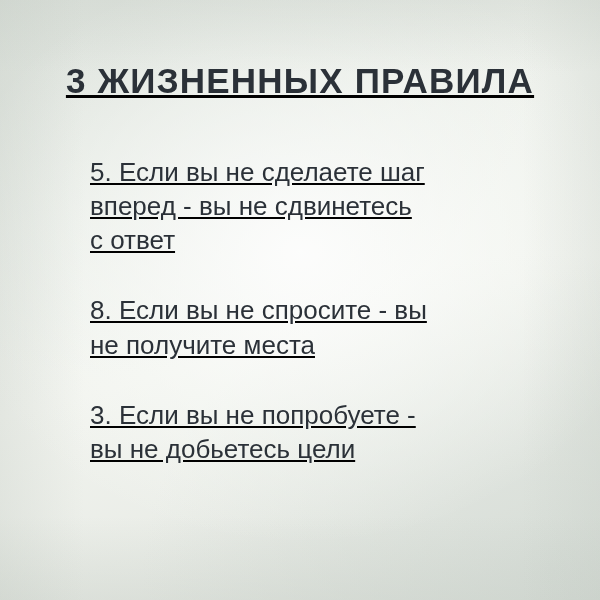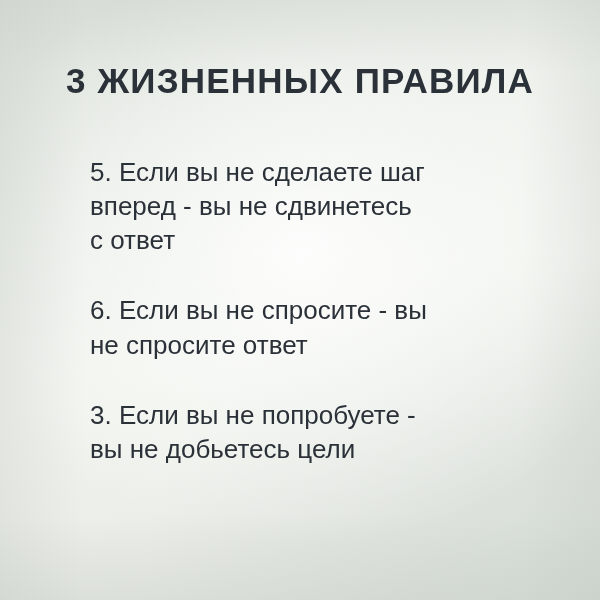--- a/index.html
+++ b/index.html
@@ -35,20 +35,21 @@
       linear-gradient(180deg, rgba(188,196,188,0.25) 0%, rgba(188,196,188,0) 12%),
       linear-gradient(0deg, rgba(188,196,188,0.30) 0%, rgba(188,196,188,0) 14%);
   }
   .content {
     position: relative;
     z-index: 2;
     width: 100%;
     height: 100%;
     box-sizing: border-box;
     padding: 62px 30px 25px 30px;
+    text-decoration: underline;
   }
   .title {
     text-align: center;
     font-size: 35px;
     font-weight: bold;
     letter-spacing: 1.2px;
     color: #2b3138;
     margin: 0 0 54px 0;
     line-height: 1.1;
   }
@@ -81,22 +82,22 @@
 
     <div class="rules">
 
       <div class="rule">
         <span class="rule-line">5. Если вы не сделаете шаг</span>
         <span class="rule-line">вперед - вы не сдвинетесь</span>
         <span class="rule-line">с ответ</span>
       </div>
 
       <div class="rule">
-        <span class="rule-line">6. Если вы не спросите - вы</span>
-        <span class="rule-line">не спросите ответ</span>
+        <span class="rule-line">8. Если вы не спросите - вы</span>
+        <span class="rule-line">не получите места</span>
       </div>
 
       <div class="rule">
         <span class="rule-line">3. Если вы не попробуете -</span>
         <span class="rule-line">вы не добьетесь цели</span>
       </div>
 
     </div>
   </div>
 </div>

